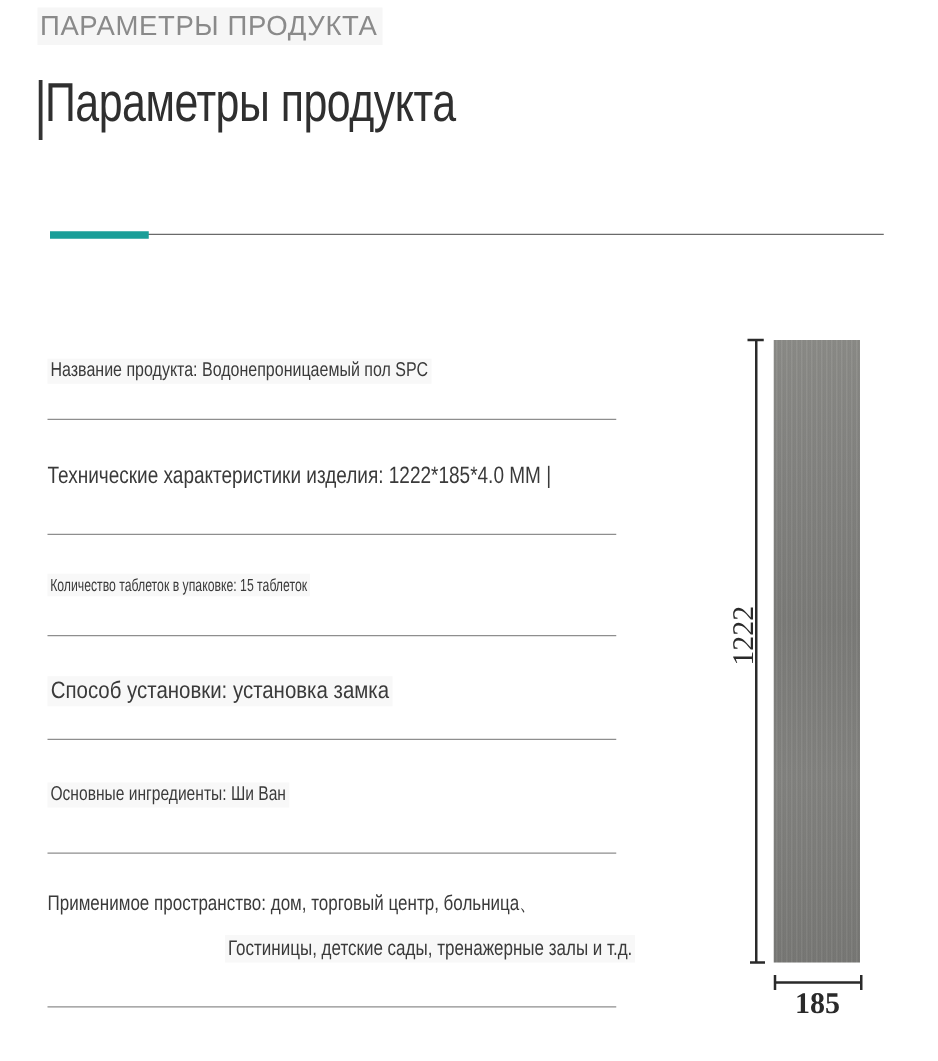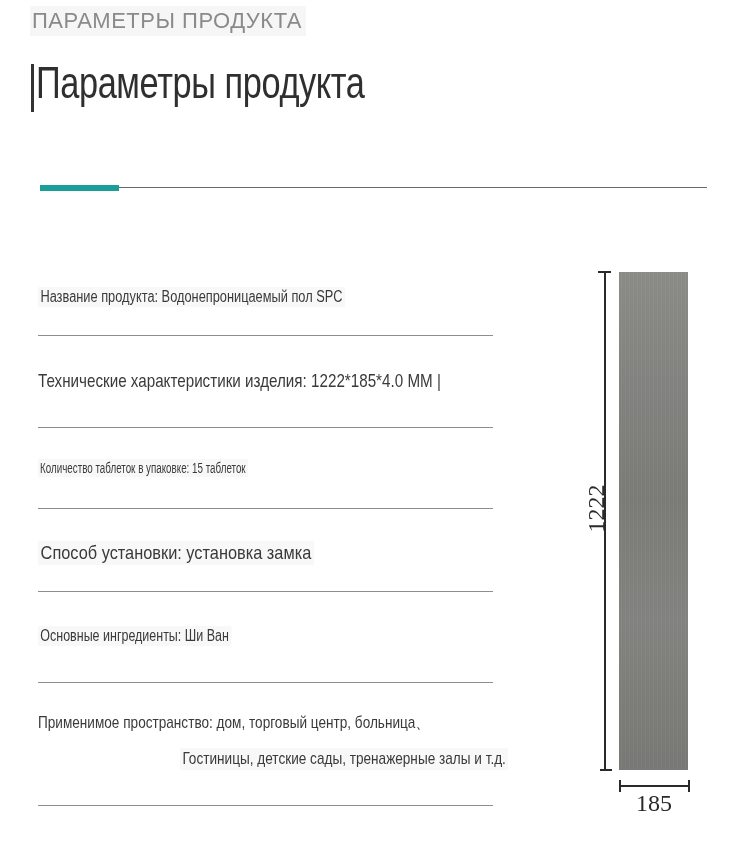--- a/index.html
+++ b/index.html
@@ -19,21 +19,21 @@
         linear-gradient(180deg, #8e8e8a 0%, #868683 20%, #7d7d7a 45%, #858582 70%, #7a7a77 100%);
     }
     .dim-v { left: 604px; top: 272px; width: 2px; height: 498px; background: #2a2a2a; }
     .tick-v-top { left: 598px; top: 271px; width: 13px; height: 2px; background: #2a2a2a; }
     .tick-v-bot { left: 600px; top: 769px; width: 12px; height: 2px; background: #2a2a2a; }
     .dim-h { left: 620px; top: 785px; width: 69px; height: 2px; background: #2a2a2a; }
     .tick-h-l { left: 619px; top: 780px; width: 2px; height: 12px; background: #2a2a2a; }
     .tick-h-r { left: 688px; top: 780px; width: 2px; height: 12px; background: #2a2a2a; }
     .dim-label { font-family: "Liberation Serif", "DejaVu Serif", serif; font-size: 24px; color: #2a2a2a; }
     .label-v { left: 566px; top: 495px; transform: rotate(-90deg); transform-origin: center; width: 60px; text-align: center; }
-    .label-h { left: 636px; top: 790px; }
+    .label-h { left: 636px; top: 790px; font-weight: bold; }
   </style>
 </head>
 <body>
 
 <div class="abs eyebrow">ПАРАМЕТРЫ ПРОДУКТА</div>
 
 <div class="abs title-mark"></div>
 <div class="abs title">Параметры продукта</div>
 
 <div class="abs rule"></div>

